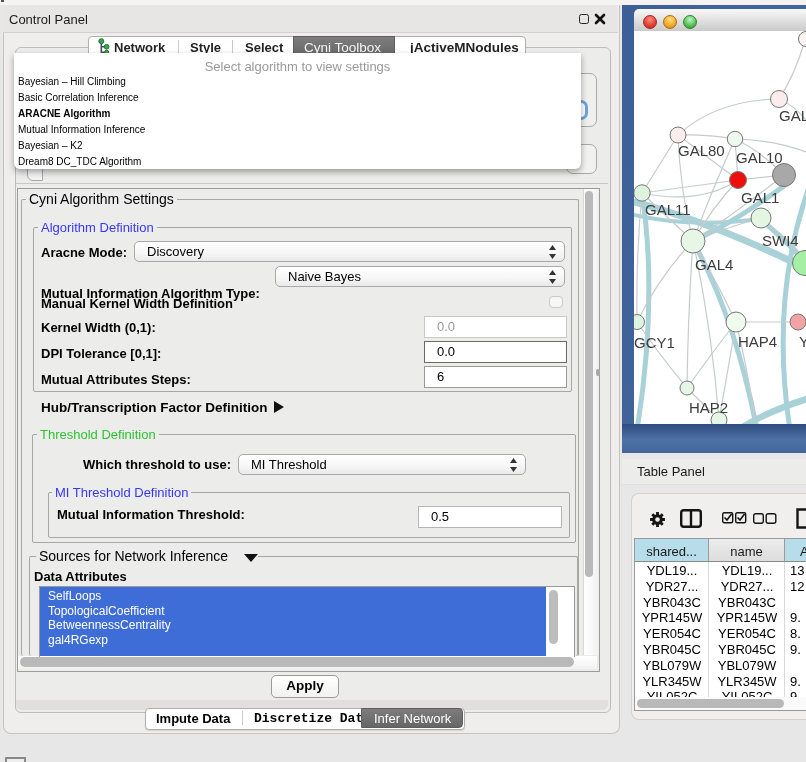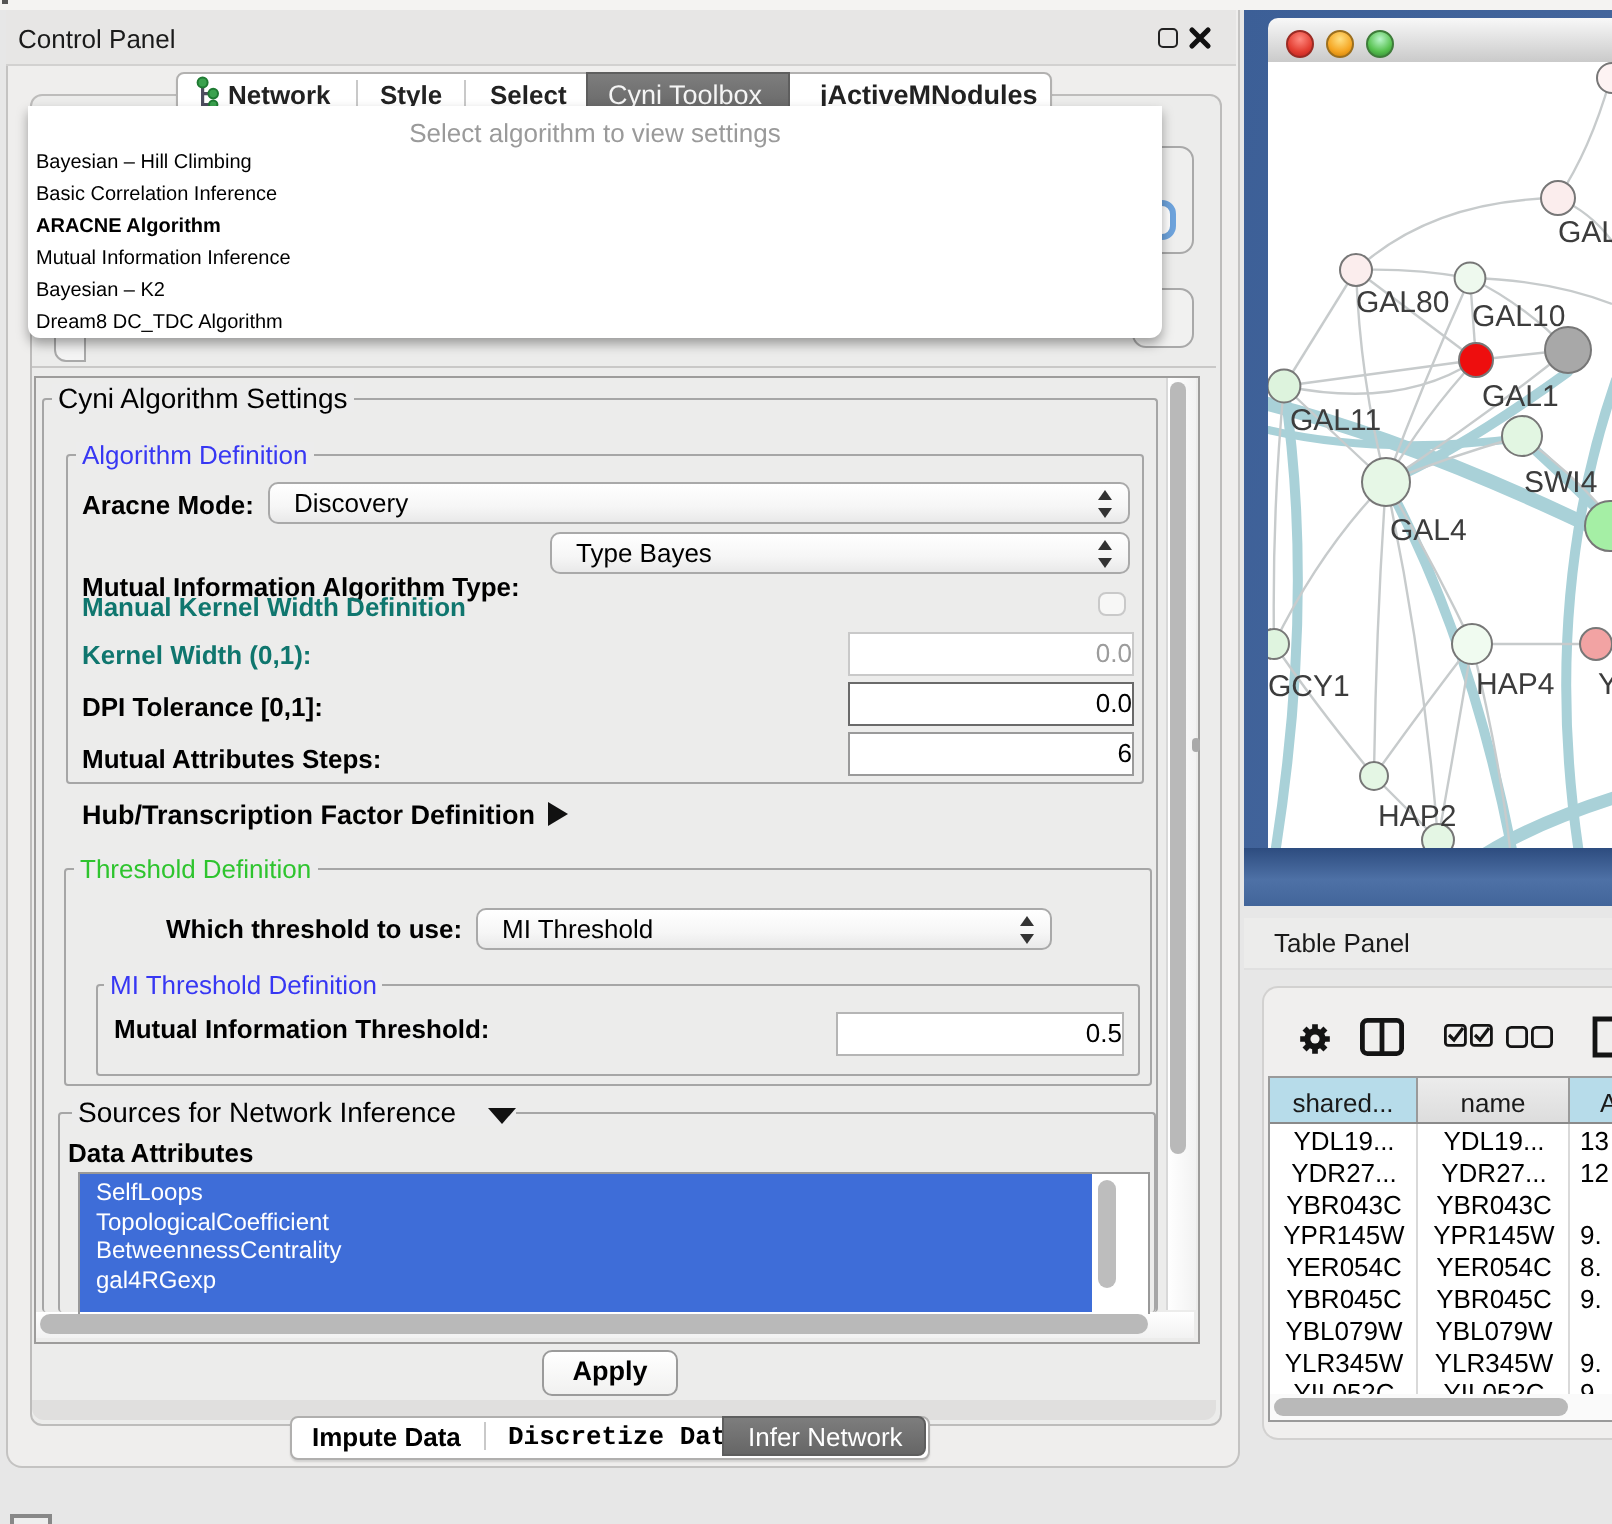--- a/index.html
+++ b/index.html
@@ -1,23 +1,23 @@
 <!DOCTYPE html>
 <html><head>
 <meta charset="utf-8">
 <style>
 html,body{margin:0;padding:0;}
 body{width:806px;height:762px;overflow:hidden;background:#e7e7e7;
   font-family:"Liberation Sans",sans-serif;position:relative;}
 .abs{position:absolute;}
 .b13{font-weight:bold;font-size:13px;color:#000;}
 .r13{font-size:13px;color:#1a1a1a;}
-.gray{color:#0f766e;}
+.gray{color:#000000;}
 .field{position:absolute;background:#fff;border:1px solid #9a9a9a;
-  font-size:13px;text-align:right;padding:0 0;box-sizing:border-box;line-height:20px;}
+  font-size:13px;padding:0 12px;box-sizing:border-box;line-height:20px;}
 .combo{position:absolute;background:linear-gradient(#ffffff,#f6f6f6 60%,#e9e9e9);
   border:1px solid #a9a9a9;border-radius:5px;box-sizing:border-box;
   font-size:13px;color:#000;}
 .combo .ar{position:absolute;right:7px;top:2px;width:9px;height:16px;}
 .gbox{position:absolute;border:1px solid #a6a6a6;border-radius:2px;}
 .gtitle{position:absolute;background:#ececec;padding:0 3px;font-size:13px;line-height:13px;}
 </style>
 </head>
 <body>
 
@@ -63,21 +63,21 @@
 <div class="combo" style="left:134px;top:241px;width:431px;height:21px;line-height:19px;">
   <span style="padding-left:12px;">Discovery</span>
   <svg class="ar" viewBox="0 0 9 16">
       <path d="M4.5 1 L8 6 H1 Z" fill="#333"></path>
       <path d="M4.5 15 L1 10 H8 Z" fill="#333"></path>
     </svg>
 </div>
 
 <div class="abs b13" style="left:41px;top:286px;">Mutual Information Algorithm Type:</div>
 <div class="combo" style="left:275px;top:266px;width:290px;height:21px;line-height:19px;">
-  <span style="padding-left:12px;">Type Bayes</span>
+  <span style="padding-left:12px;">Naive Bayes</span>
   <svg class="ar" viewBox="0 0 9 16">
       <path d="M4.5 1 L8 6 H1 Z" fill="#333"></path>
       <path d="M4.5 15 L1 10 H8 Z" fill="#333"></path>
     </svg>
 </div>
 
 <div class="abs b13 gray" style="left:41px;top:296px;">Manual Kernel Width Definition</div>
 <div class="abs" style="left:549px;top:296px;width:14px;height:12px;border:1px solid #c9c9c9;border-radius:4px;background:#f7f7f6;box-sizing:border-box;"></div>
 
 <div class="abs b13 gray" style="left:41px;top:320px;">Kernel Width (0,1):</div>

